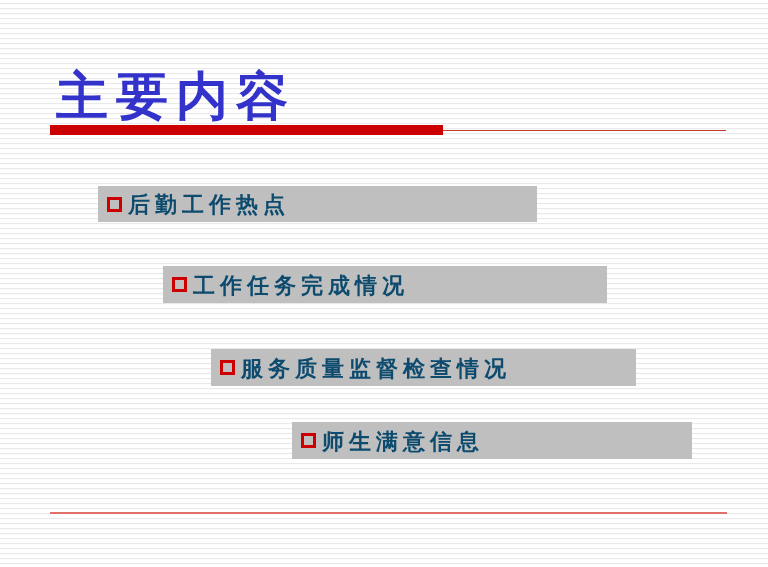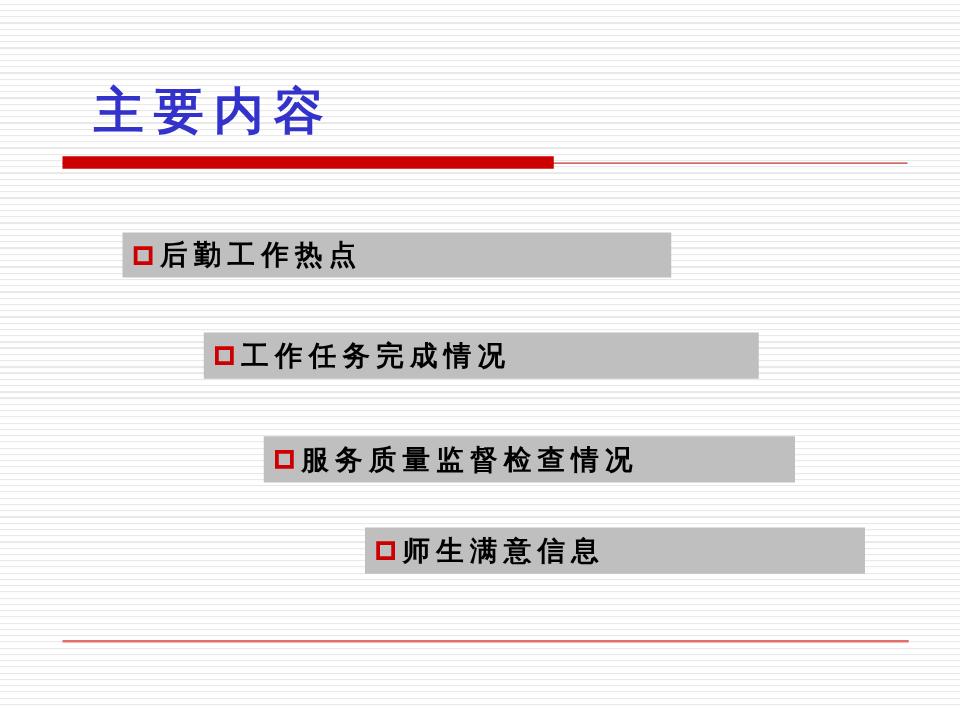--- a/index.html
+++ b/index.html
@@ -30,27 +30,26 @@
     );
     overflow: hidden;
   }
 
   
   #title {
     position: absolute;
     left: 56px;
     top: 66px;
     font-family: "DejaVu Serif", "Liberation Serif", serif;
-    font-size: 40px;
+    font-size: 52px;
     font-weight: bold;
     letter-spacing: 8px;
     color: #3333cc;
     line-height: 1.15;
     white-space: nowrap;
-    margin-left: 19px;
   }
 
   
   #title-rule-thin {
     position: absolute;
     left: 50px;
     top: 130px;
     width: 676px;
     height: 1px;
     background-color: #c0392b;
@@ -89,21 +88,21 @@
     height: 15px;
     border: 3px solid #cc0000;
     box-sizing: border-box;
     flex: 0 0 auto;
     margin-right: 6px;
   }
   .bullet-label {
     font-family: "DejaVu Serif", "Liberation Serif", serif;
     font-size: 22px;
     font-weight: bold;
-    color: #000000;
+    color: #0c4a6e;
     letter-spacing: 5px;
     white-space: nowrap;
     line-height: 1;
   }
 
   #bullet-box-0 { left: 98px;  top: 186px; width: 439px; height: 36px; }
   #bullet-box-1 { left: 163px; top: 266px; width: 444px; height: 37px; text-align: center; }
   #bullet-box-2 { left: 211px; top: 349px; width: 425px; height: 37px; }
   #bullet-box-3 { left: 292px; top: 422px; width: 400px; height: 37px; text-align: right; }
 </style>

